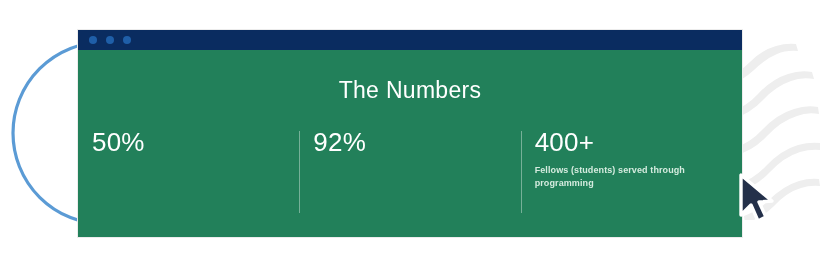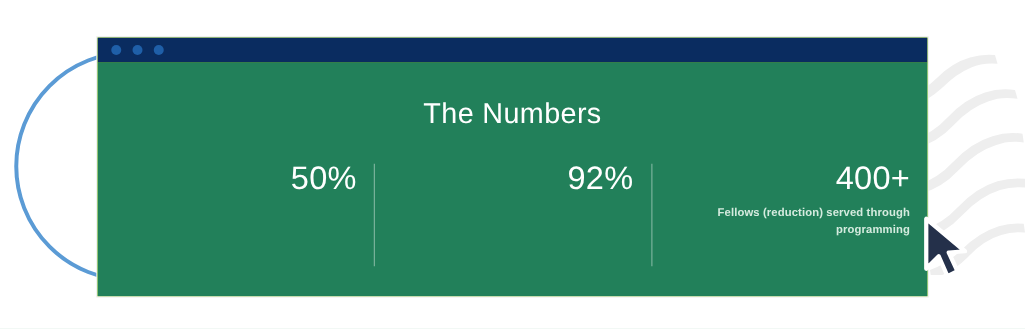--- a/index.html
+++ b/index.html
@@ -43,21 +43,21 @@
   }
 
   
   .window-card {
     position: absolute;
     left: 78px;
     top: 30px;
     width: 664px;
     height: 207px;
     box-shadow: 0 0 0 1px #ececec;
-    background: #84cc16;
+    background: #c2410c;
     overflow: hidden;
   }
 
   .title-bar {
     height: 20px;
     background: #0a2c60;
     display: flex;
     align-items: center;
     padding-left: 11px;
     gap: 9px;
@@ -86,21 +86,21 @@
     line-height: 1;
   }
 
   .stats-row {
     display: flex;
     align-items: flex-start;
     margin-top: 27px;
   }
   .stat-col {
     flex: 1 1 0;
-    text-align: right;
+    text-align: left;
     position: relative;
     padding: 0 14px;
   }
   .stat-col + .stat-col::before {
     content: "";
     position: absolute;
     left: 0;
     top: 2px;
     width: 1px;
     height: 82px;
@@ -168,21 +168,21 @@
         <div class="stat-col">
           <div class="stat-value">50%</div>
         </div>
 
         <div class="stat-col">
           <div class="stat-value">92%</div>
         </div>
 
         <div class="stat-col">
           <div class="stat-value">400+</div>
-          <div class="stat-caption">Fellows (reduction) served through programming</div>
+          <div class="stat-caption">Fellows (students) served through programming</div>
         </div>
 
       </div>
     </div>
   </div>
 
   <svg class="cursor-pointer" viewBox="0 0 44 54">
     <path d="M6 3 L6 43 L16 33 L23 49 L31 45 L24 30 L37 29 Z" fill="#24304a" stroke="#ffffff" stroke-width="3.4" stroke-linejoin="round"></path>
   </svg>
 

